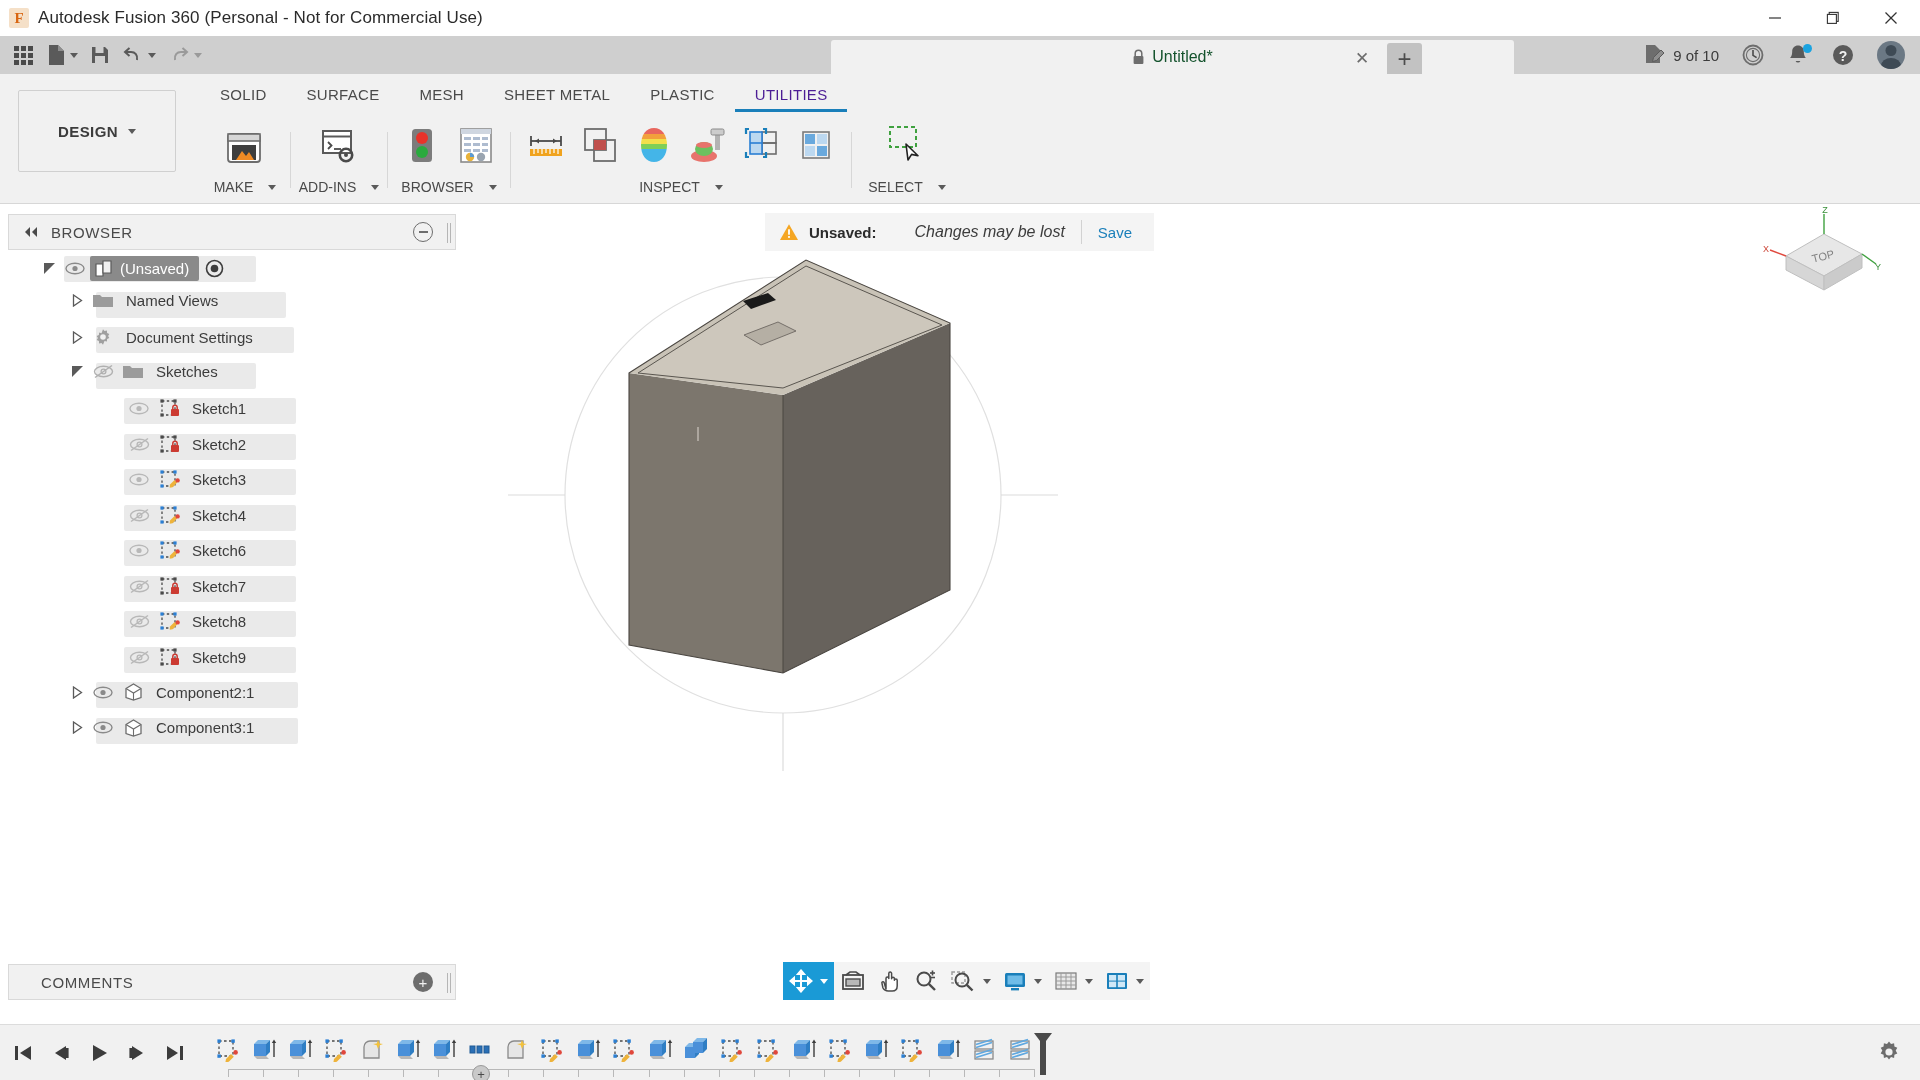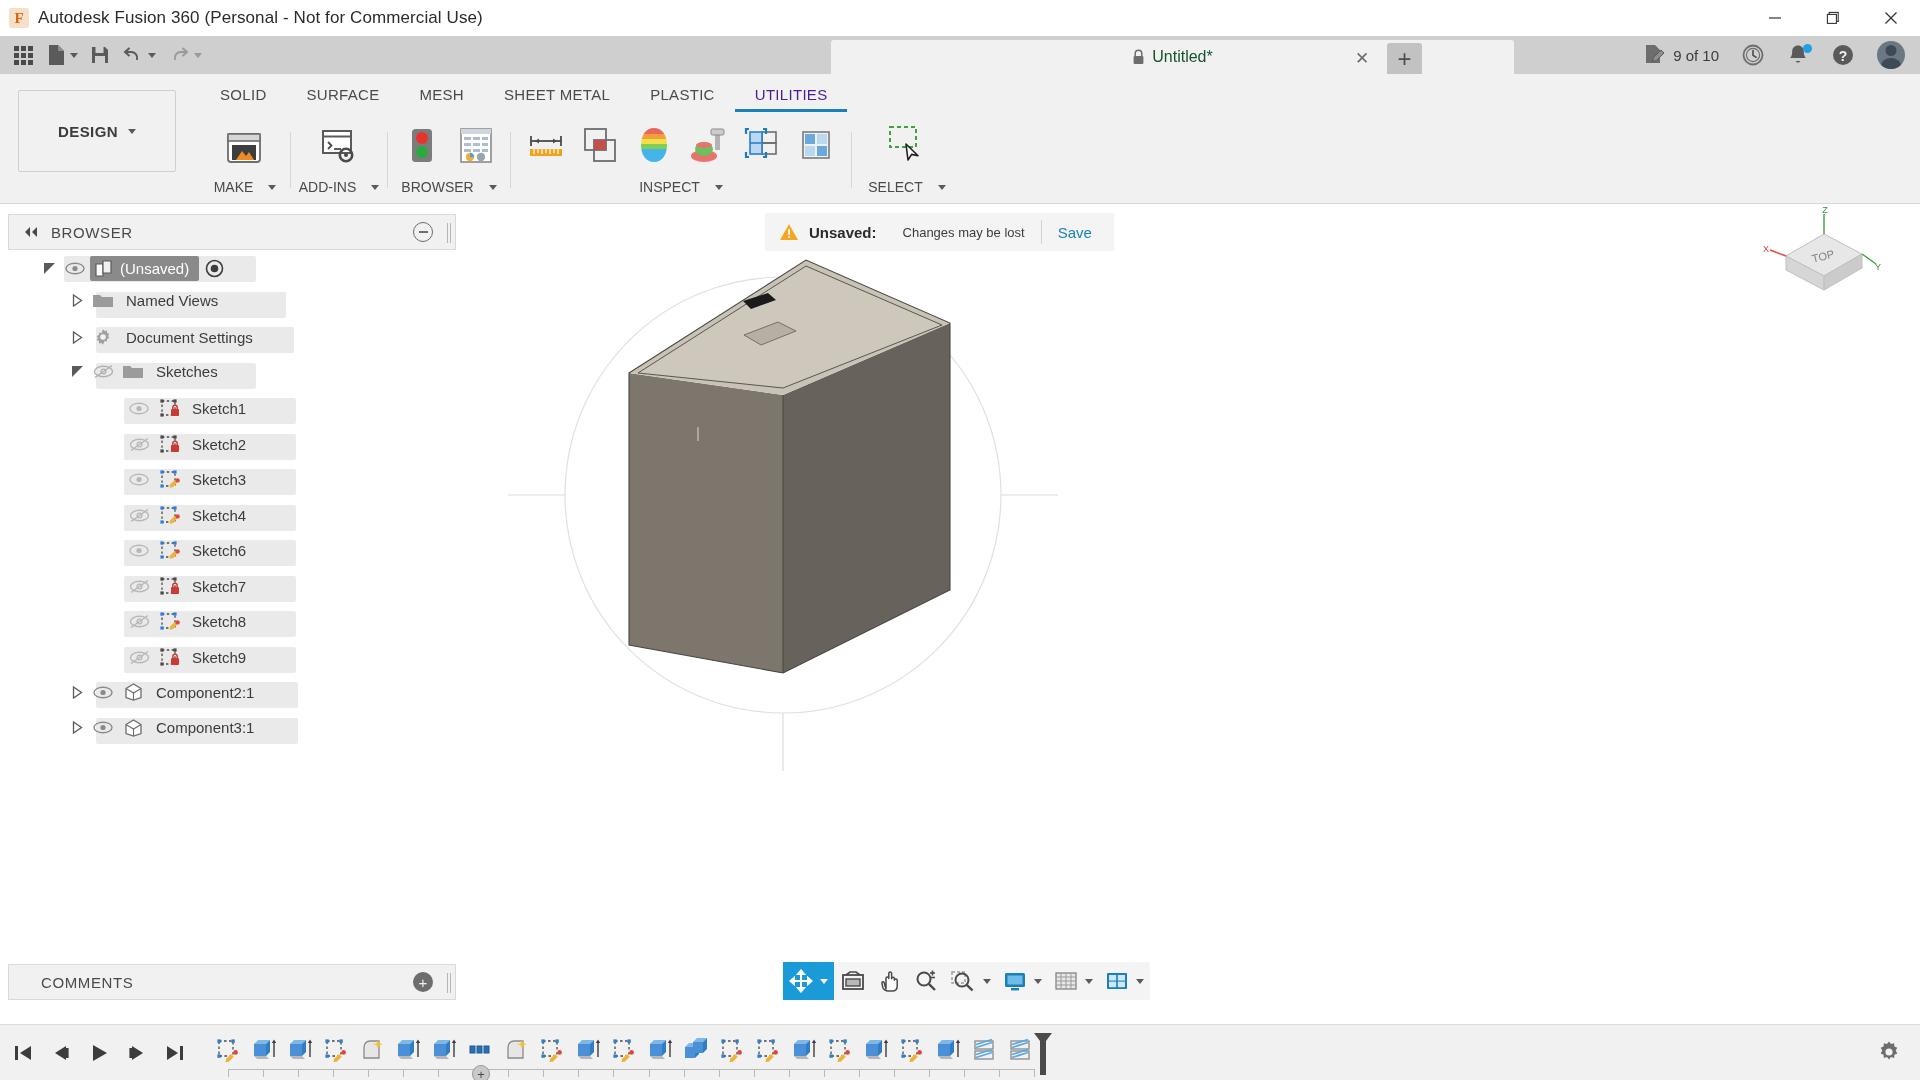--- a/index.html
+++ b/index.html
@@ -134,21 +134,21 @@
   .canvas { position: absolute; left: 456px; top: 205px; right: 0; bottom: 55px;
     background: #ffffff; overflow: hidden; }
 
   
   .banner {
     position: absolute; left: 765px; top: 213px; height: 38px;
     background: #f4f4f4; display: flex; align-items: center; padding: 0 0 0 14px;
   }
   .banner .warn { width: 20px; height: 18px; margin-right: 10px; }
   .banner .b1 { font: bold 15px "Liberation Sans", sans-serif; color: #2b2b2b; }
-  .banner .b2 { font-size: 13px; color: #3c3c3c; margin-left: 26px; }
+  .banner .b2 { font-size: 16px; color: #3c3c3c; margin-left: 38px; font-style: italic; }
   .banner .bsep { width: 1px; height: 24px; background: #d2d2d2; margin: 0 16px; }
   .banner .bsave { font-size: 15px; color: #1a7fba; padding-right: 22px; }
 
   
   .viewcube { position: absolute; right: 38px; top: 206px; width: 120px; height: 110px; }
 
   
   .navbar { position: absolute; left: 783px; top: 962px; height: 38px;
     background: #f4f4f4; display: flex; align-items: center; }
   .nav-item { height: 38px; display: flex; align-items: center; padding: 0 6px; gap: 3px; }

